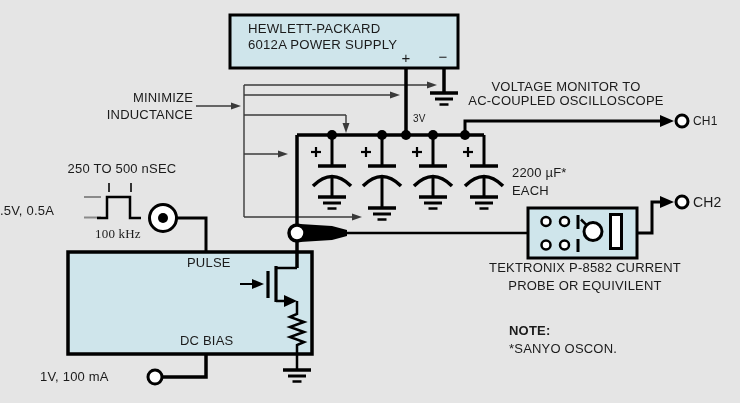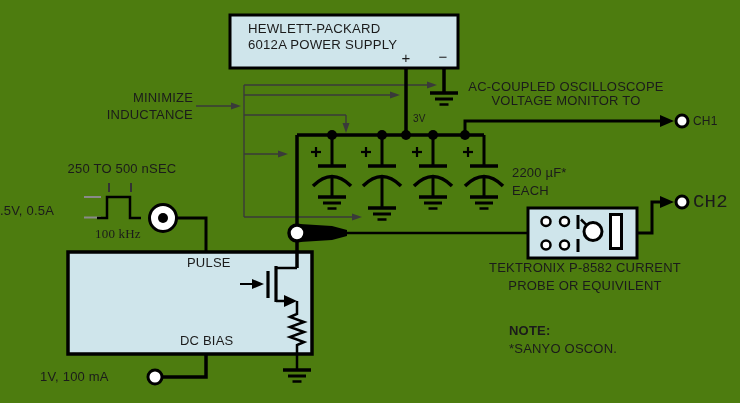--- a/index.html
+++ b/index.html
@@ -1,31 +1,31 @@
 <!DOCTYPE html>
 <html style="--box-fill: #cfe5eb; --wire: #000000; --text: #1b1b1b; --annotation: #3a3a3a;"><head>
 <meta charset="utf-8">
 <style>
   :root{
     --box-fill:#cfe5eb; --wire:#000000; --text:#1b1b1b; --annotation:#3a3a3a;
   }
   html,body{margin:0;padding:0;background:#ffffff;}
   #stage{
-    position:relative;width:740px;height:403px;background:#4d7c0f;overflow:hidden;
+    position:relative;width:740px;height:403px;background:#e5e5e5;overflow:hidden;
     font-family:"Liberation Sans",sans-serif;color:var(--text);
   }
   #wiring{position:absolute;left:0;top:0;}
   .label{position:absolute;font-size:13px;line-height:16px;letter-spacing:.2px;white-space:nowrap;color:var(--text);}
   .psu-text{left:248px;top:21px;font-size:13.2px;line-height:16px;}
   .psu-plus{left:406px;top:58px;transform:translate(-50%,-50%);font-size:15px;}
   .psu-minus{left:443px;top:57px;transform:translate(-50%,-50%);font-size:15px;}
   .minimize{right:547px;top:90px;text-align:right;line-height:16.5px;}
   .vmonitor{left:566px;top:80px;transform:translateX(-50%);text-align:center;line-height:13.5px;}
   .ch1{left:693px;top:121px;transform:translateY(-50%);font-size:12px;}
-  .ch2{left:693px;top:202px;transform:translateY(-50%);font-size:19px;font-family:Liberation Mono, monospace;}
+  .ch2{left:693px;top:202px;transform:translateY(-50%);font-size:14px;}
   .railv{left:413px;top:119px;transform:translateY(-50%);font-size:10px;}
   .capval{left:512px;top:164px;line-height:17.5px;}
   .pwidth{left:122px;top:169px;transform:translate(-50%,-50%);}
   .pampl{right:686px;top:211px;transform:translateY(-50%);}
   .pfreq{left:95px;top:234px;transform:translateY(-50%);font-family:Liberation Serif, serif;}
   .dcval{left:40px;top:377px;transform:translateY(-50%);}
   .ltpulse{left:187px;top:263px;transform:translateY(-50%);}
   .ltname{left:83px;top:276px;line-height:18px;}
   .ltdc{left:180px;top:341px;transform:translateY(-50%);}
   .probecap{left:585px;top:259px;transform:translateX(-50%);text-align:center;line-height:17.5px;}
@@ -185,22 +185,22 @@
   </div>
   <div class="label psu-plus">+</div>
   <div class="label psu-minus">−</div>
 
   <div class="label minimize">
     <span class="blk">MINIMIZE</span>
     <span class="blk">INDUCTANCE</span>
   </div>
 
   <div class="label vmonitor">
+    <span class="blk">VOLTAGE MONITOR TO</span>
     <span class="blk">AC-COUPLED OSCILLOSCOPE</span>
-    <span class="blk">VOLTAGE MONITOR TO</span>
   </div>
   <div class="label ch1">CH1</div>
   <div class="label ch2">CH2</div>
 
   <div class="label railv">3V</div>
 
   <div class="label capval">
     <span class="blk">2200 µF*</span>
     <span class="blk">EACH</span>
   </div>

